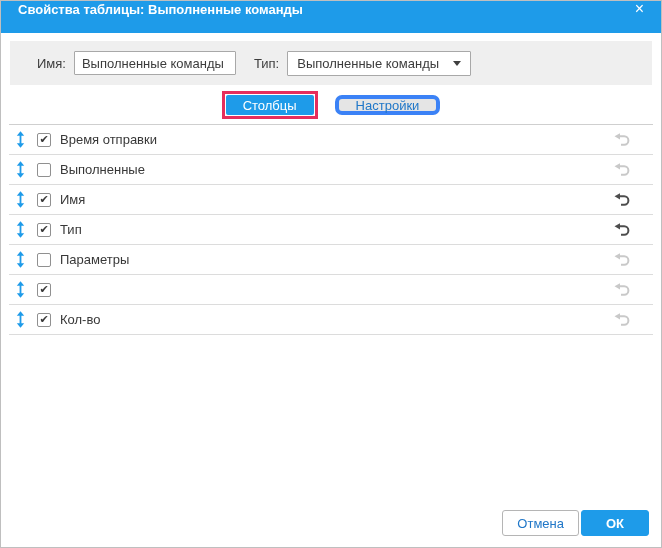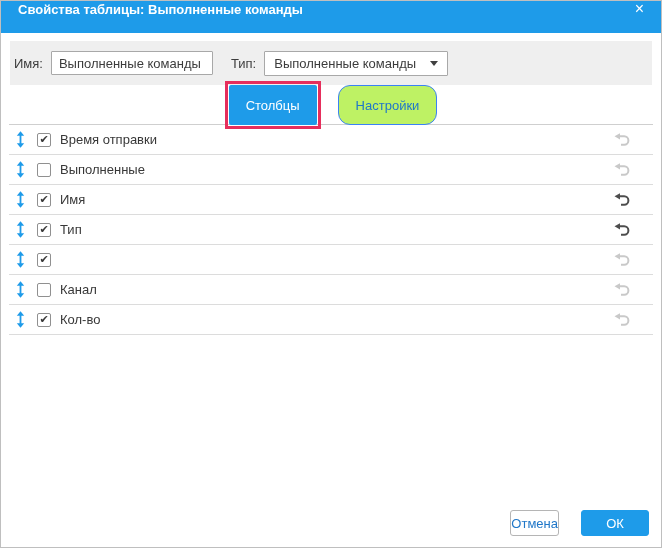--- a/index.html
+++ b/index.html
@@ -29,21 +29,21 @@
     margin-left: auto;
     font-size: 16px; font-weight: normal; line-height: 1;
     cursor: pointer; padding: 2px 3px;
   }
   
   .form-panel {
     margin: 8px 9px 0 9px;
     height: 44px;
     background: #efefef;
     display: flex; align-items: center;
-    padding: 0 4px;
+    padding: 0 27px;
     font-size: 13px; color: #3c3c3c;
   }
   .form-panel label { margin-right: 8px; }
   .text-input {
     width: 162px; height: 24px;
     border: 1px solid #a8a8a8; border-radius: 1px;
     background: #fff;
     font-family: "Liberation Sans", sans-serif;
     font-size: 13px; color: #3c3c3c;
     padding: 0 7px;
@@ -71,36 +71,36 @@
     margin-top: 3px;
     height: 34px;
     display: flex; align-items: center; justify-content: center;
   }
   .annotation-box {
     border: 3px solid var(--annotation, #e62e5c);
     padding: 1px;
     display: inline-flex;
   }
   .tab {
-    height: 40px;
+    height: 20px;
     padding: 0 17px;
     font-size: 13px;
     display: inline-flex; align-items: center; justify-content: center;
     cursor: pointer;
     font-family: "Liberation Sans", sans-serif;
   }
   .tab.active {
     background: var(--accent, #1e9be9);
     color: #fff;
     border: none; border-radius: 2px;
   }
   .tab.inactive {
-    background: #bef264;
+    background: #e5e5e5;
     color: var(--link, #2077c8);
-    border: 1px solid #3b82f6; border-radius: 12px;
+    border: 4px solid #3b82f6; border-radius: 7px;
     margin-left: 17px;
   }
   .tab-separator {
     border: none;
     border-top: 1px solid #cfcfcf;
     margin: 2px 8px 0 8px;
   }
   
   .columns-list { margin: 0 8px; }
   .col-row {
@@ -136,28 +136,28 @@
     border-radius: 3px;
     font-size: 13px;
     font-family: "Liberation Sans", sans-serif;
     display: inline-flex; align-items: center; justify-content: center;
     cursor: pointer;
   }
   .btn-cancel {
     background: #fff;
     border: 1px solid #b5b5b5;
     color: var(--link, #2077c8);
-    padding: 0 0;
+    padding: 0 14px;
   }
   .btn-ok {
     background: var(--accent, #1e9be9);
     border: 1px solid var(--accent, #1e9be9);
-    color: #fff; font-weight: normal;
+    color: #fff; font-weight: bold;
     width: 68px;
-    margin-left: 22px;
+    margin-left: 2px;
   }
 </style>
 </head>
 <body>
 
 <div class="dialog">
 
   <div class="titlebar">
     <span>Свойства таблицы: Выполненные команды</span>
     <span class="close">×</span>
@@ -253,57 +253,57 @@
     <span class="col-label">Тип</span>
     <span class="spacer"></span>
     <span class="undo undo-dark">
       <svg width="17" height="14" viewBox="0 0 17 14">
         <polygon points="0.5,3.3 6,0.2 6,6.4" fill="currentColor"></polygon>
         <path d="M4.5 3.3 H10.2 a4.2 4.2 0 0 1 0 8.4 H7" fill="none" stroke="currentColor" stroke-width="2"></path>
       </svg>
     </span>
   </div>
 
-
-  <div class="col-row">
-    <span class="drag-handle">
-      <svg width="11" height="17" viewBox="0 0 11 17">
-        <polygon points="5.5,0.2 1.8,4.8 9.2,4.8" fill="currentColor"></polygon>
-        <rect x="4.6" y="3.8" width="1.8" height="9.4" fill="currentColor"></rect>
-        <polygon points="5.5,16.8 1.8,12.2 9.2,12.2" fill="currentColor"></polygon>
-      </svg>
-    </span>
-    <span class="checkbox checked">✔</span>
-    <span class="spacer"></span>
-    <span class="undo undo-light">
-      <svg width="17" height="14" viewBox="0 0 17 14">
-        <polygon points="0.5,3.3 6,0.2 6,6.4" fill="currentColor"></polygon>
-        <path d="M4.5 3.3 H10.2 a4.2 4.2 0 0 1 0 8.4 H7" fill="none" stroke="currentColor" stroke-width="2"></path>
-      </svg>
-    </span>
-  </div>
-
   <div class="col-row">
     <span class="drag-handle">
       <svg width="11" height="17" viewBox="0 0 11 17">
         <polygon points="5.5,0.2 1.8,4.8 9.2,4.8" fill="currentColor"></polygon>
         <rect x="4.6" y="3.8" width="1.8" height="9.4" fill="currentColor"></rect>
         <polygon points="5.5,16.8 1.8,12.2 9.2,12.2" fill="currentColor"></polygon>
       </svg>
     </span>
     <span class="checkbox"></span>
-    <span class="col-label">Канал</span>
-    <span class="spacer"></span>
-    <span class="undo undo-light">
-      <svg width="17" height="14" viewBox="0 0 17 14">
-        <polygon points="0.5,3.3 6,0.2 6,6.4" fill="currentColor"></polygon>
-        <path d="M4.5 3.3 H10.2 a4.2 4.2 0 0 1 0 8.4 H7" fill="none" stroke="currentColor" stroke-width="2"></path>
-      </svg>
-    </span>
-  </div>
+    <span class="col-label">Параметры</span>
+    <span class="spacer"></span>
+    <span class="undo undo-light">
+      <svg width="17" height="14" viewBox="0 0 17 14">
+        <polygon points="0.5,3.3 6,0.2 6,6.4" fill="currentColor"></polygon>
+        <path d="M4.5 3.3 H10.2 a4.2 4.2 0 0 1 0 8.4 H7" fill="none" stroke="currentColor" stroke-width="2"></path>
+      </svg>
+    </span>
+  </div>
+
+  <div class="col-row">
+    <span class="drag-handle">
+      <svg width="11" height="17" viewBox="0 0 11 17">
+        <polygon points="5.5,0.2 1.8,4.8 9.2,4.8" fill="currentColor"></polygon>
+        <rect x="4.6" y="3.8" width="1.8" height="9.4" fill="currentColor"></rect>
+        <polygon points="5.5,16.8 1.8,12.2 9.2,12.2" fill="currentColor"></polygon>
+      </svg>
+    </span>
+    <span class="checkbox checked">✔</span>
+    <span class="spacer"></span>
+    <span class="undo undo-light">
+      <svg width="17" height="14" viewBox="0 0 17 14">
+        <polygon points="0.5,3.3 6,0.2 6,6.4" fill="currentColor"></polygon>
+        <path d="M4.5 3.3 H10.2 a4.2 4.2 0 0 1 0 8.4 H7" fill="none" stroke="currentColor" stroke-width="2"></path>
+      </svg>
+    </span>
+  </div>
+
 
   <div class="col-row">
     <span class="drag-handle">
       <svg width="11" height="17" viewBox="0 0 11 17">
         <polygon points="5.5,0.2 1.8,4.8 9.2,4.8" fill="currentColor"></polygon>
         <rect x="4.6" y="3.8" width="1.8" height="9.4" fill="currentColor"></rect>
         <polygon points="5.5,16.8 1.8,12.2 9.2,12.2" fill="currentColor"></polygon>
       </svg>
     </span>
     <span class="checkbox checked">✔</span>

